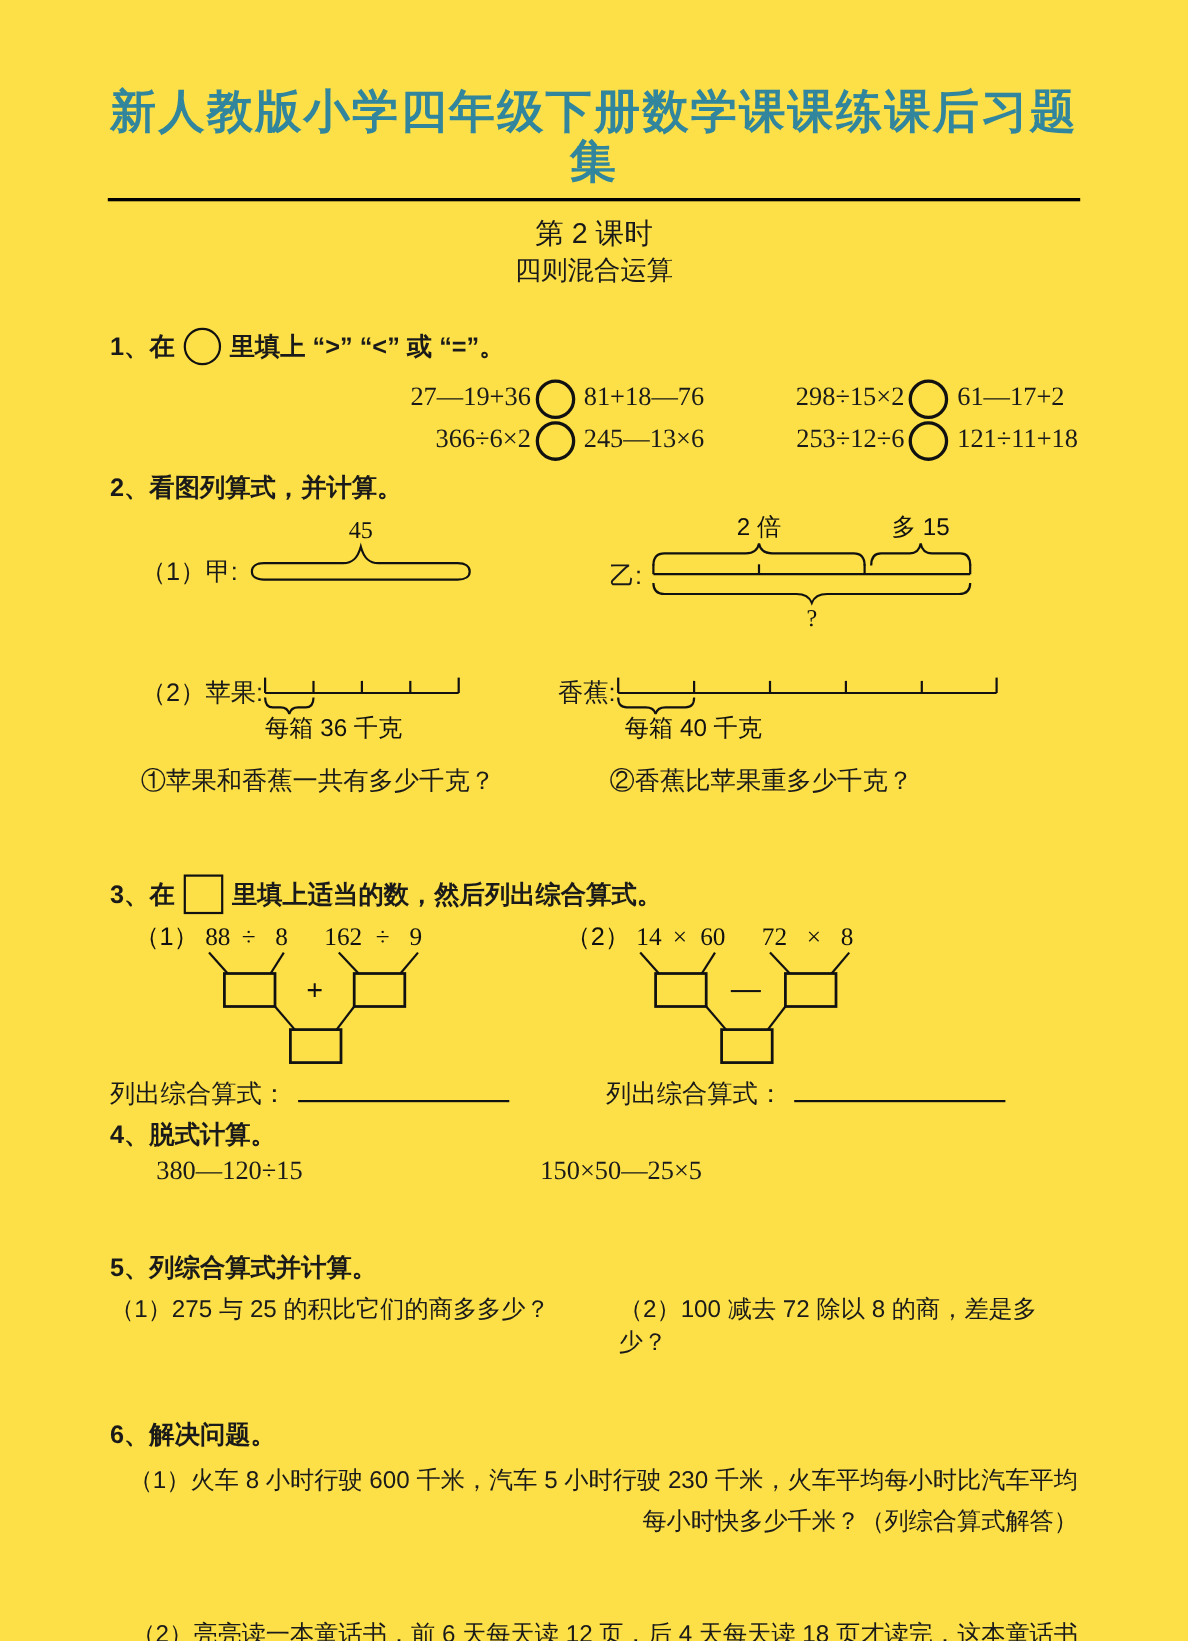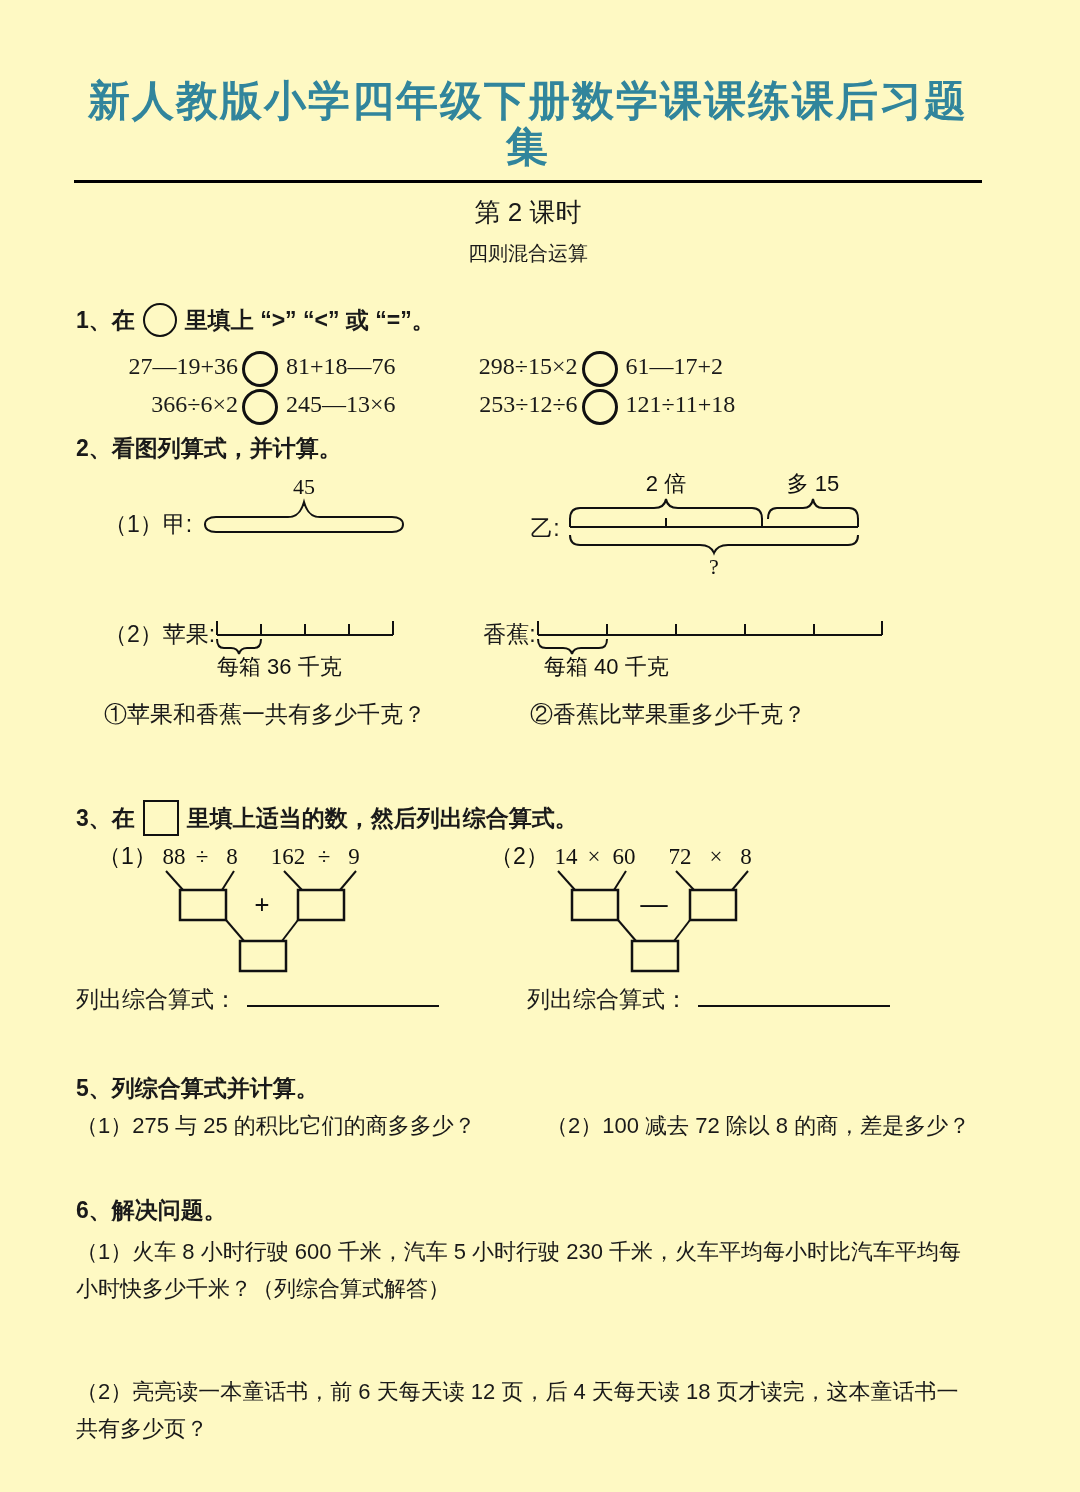--- a/index.html
+++ b/index.html
@@ -1,32 +1,32 @@
 <!DOCTYPE html>
 <html><head>
 <meta charset="utf-8">
 <style>
   * { margin:0; padding:0; box-sizing:border-box; }
   body { background:#ffffff; font-family:"Liberation Sans", sans-serif; color:#1a1a1a; }
-  .page { width:1080px; height:1492px; background:#fef9c3; padding:78px 100px 0 76px; overflow:hidden; }
+  .page { width:1080px; height:1492px; background:#fde047; padding:78px 100px 0 100px; overflow:hidden; }
 
   
   .title { font-size:42px; font-weight:bold; text-align:center; letter-spacing:2px; line-height:1.1; }
   .title-rule { border-bottom:3px solid #000; margin:10px -2px 0 -2px; }
   .session { text-align:center; font-size:26px; margin-top:12px; font-weight:500; }
-  .topic { text-align:center; font-size:20px; margin-top:10px; }
+  .topic { text-align:center; font-size:24px; }
 
   .q-heading { font-size:23px; font-weight:bold; line-height:34px; }
   .serif { font-family:"Liberation Serif","DejaVu Serif",serif; }
 
   
   .q1 { margin-top:36px; }
   .circle-inline { display:inline-block; width:34px; height:34px; border:2.5px solid #111; border-radius:50%; vertical-align:middle; margin:0 8px 4px 8px; }
   .square-inline { display:inline-block; width:36px; height:36px; border:2.5px solid #111; vertical-align:middle; margin:0 8px 4px 8px; }
-  .q1-cols { display:flex; margin-top:6px; }
+  .q1-cols { display:flex; margin-top:6px;justify-content:flex-end; }
   .q1-col { }
   .q1-col.col1 { margin-left:42px; }
   .q1-col.col2 { margin-left:62px; }
   .q1-row { height:38px; line-height:38px; white-space:nowrap; }
   .q1-row .expr { font-size:24px; }
   .q1-row .lexp { display:inline-block; min-width:120px; text-align:right; }
   .big-circle { display:inline-block; width:36px; height:36px; border:3px solid #111; border-radius:50%; vertical-align:middle; margin:-2px 8px 0 4px; }
 
   
   .q2 { margin-top:8px; }
@@ -61,21 +61,21 @@
   .q4-exprs .e1 { margin-left:42px; }
   .q4-exprs .e2 { margin-left:216px; }
 
   
   .q5 { margin-top:56px; }
   .q5-row { display:flex; margin-top:6px; font-size:22px; }
   .q5-row .p1 { width:470px; }
 
   
   .q6 { margin-top:52px; }
-  .q6 p { font-size:22px; line-height:37px; margin-top:6px; }
+  .q6 p { font-size:22px; line-height:37px; margin-top:6px;text-align:right; }
   .q6-p2 { margin-top:66px !important; }
 
   
   svg { overflow:visible; display:block; }
   svg path, svg line, svg rect { stroke:#111; stroke-width:2; fill:none; }
   svg rect { stroke-width:2.5; }
   svg text { fill:#111; font-family:"Liberation Serif","DejaVu Serif",serif; font-size:22px; }
   .tree-diagram text { font-size:23px; }
   .tree-diagram .t-mid { font-size:27px; font-weight:bold; }
   svg text.cjk { font-family:"Liberation Sans",sans-serif; }
@@ -225,20 +225,27 @@
     <div class="q3-answers">
       <span class="ans">
         <span>列出综合算式：</span><span class="blank"></span>
       </span>
       <span class="ans ans2">
         <span>列出综合算式：</span><span class="blank"></span>
       </span>
     </div>
   </section>
 
+  <section class="q4">
+    <div class="q-heading">4、脱式计算。</div>
+    <div class="q4-exprs">
+      <span class="expr serif e1">380—120÷15</span>
+      <span class="expr serif e2">150×50—25×5</span>
+    </div>
+  </section>
 
   <section class="q5">
     <div class="q-heading">5、列综合算式并计算。</div>
     <div class="q5-row">
       <span class="p1">（1）275 与 25 的积比它们的商多多少？</span>
       <span class="p2">（2）100 减去 72 除以 8 的商，差是多少？</span>
     </div>
   </section>
 
   <section class="q6">

